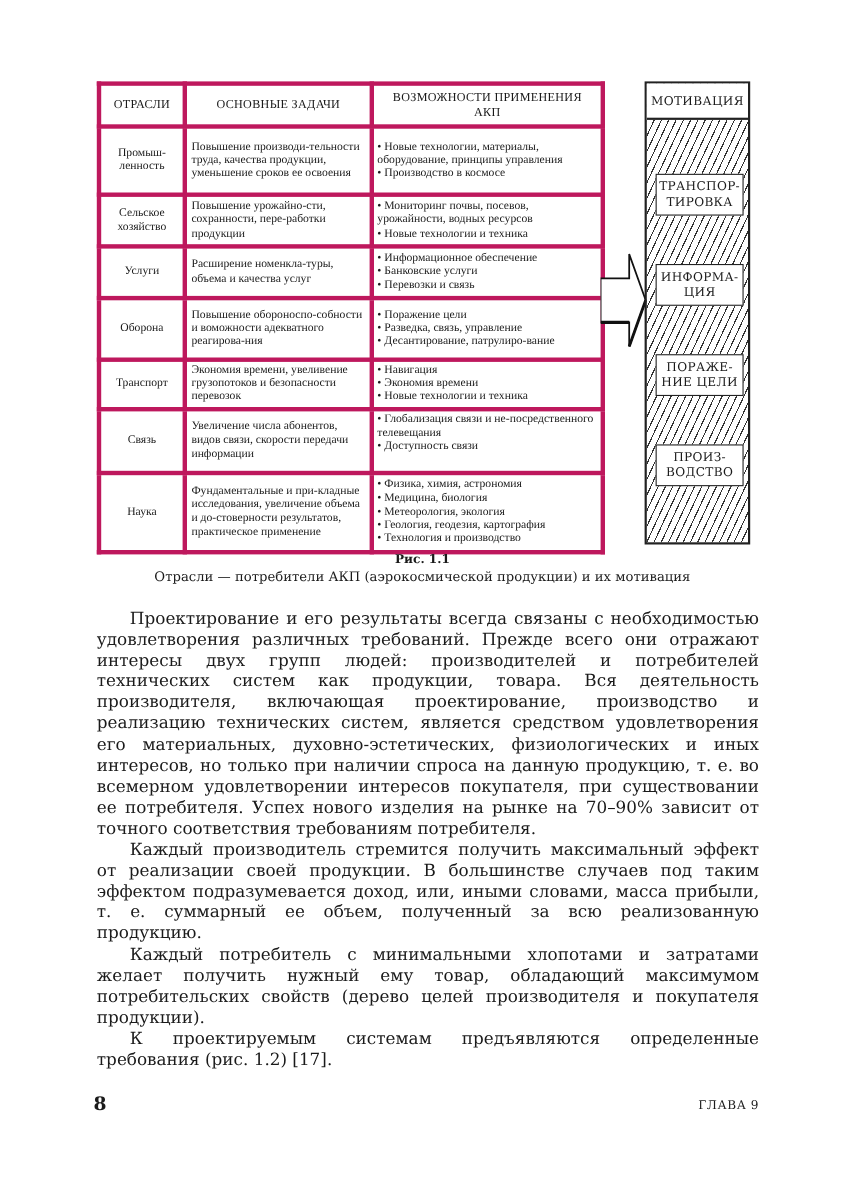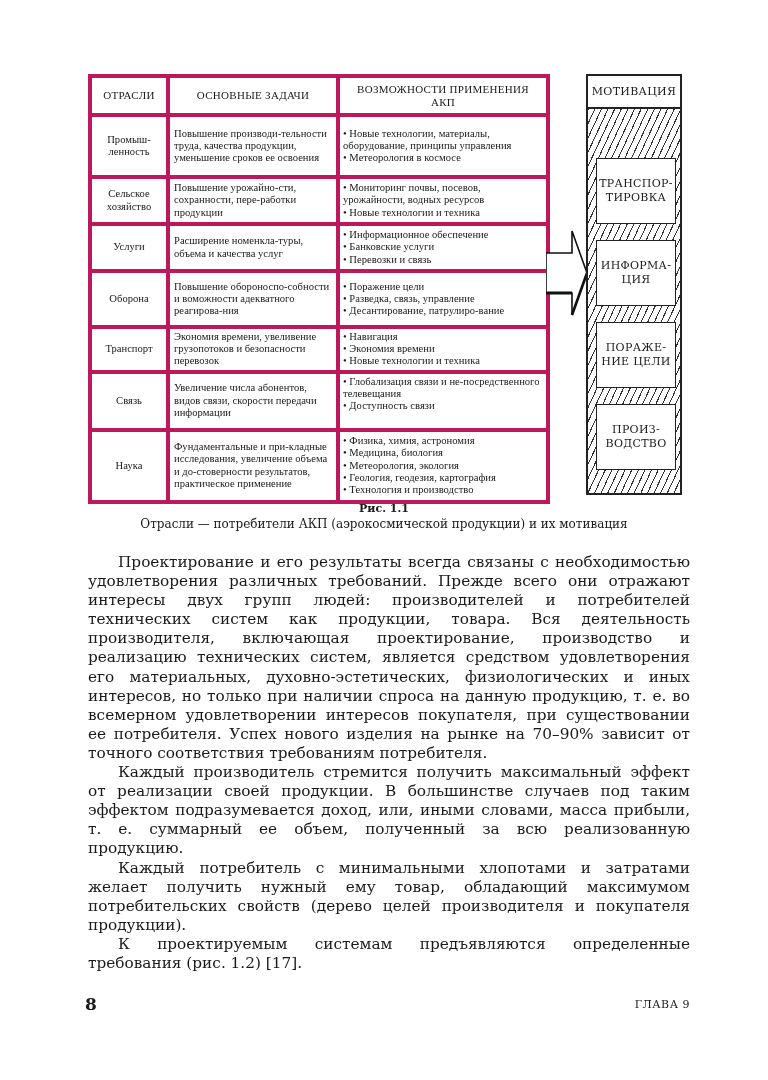--- a/index.html
+++ b/index.html
@@ -17,21 +17,21 @@
   .opp-item { display:block; }
 
   
   #motivation { position:absolute; left:586px; top:74px; width:96px; height:421px;
                 border:2px solid #222; box-sizing:border-box;
                 background: repeating-linear-gradient(-65deg, #ffffff 0px, #ffffff 5px, #333 5px, #333 6px); }
   #motivation-header { position:absolute; left:0; top:0; width:100%; height:31px; background:#fff;
                 border-bottom:2px solid #222; display:flex; align-items:center; justify-content:center;
                 font-size:11px; letter-spacing:0.3px; }
   .mot-box { position:absolute; left:8px; width:78px; background:#fff; border:1.5px solid #222;
-             text-align:center; font-size:11px; line-height:14px; padding:18px 0; letter-spacing:0.3px; }
+             text-align:center; font-size:11px; line-height:14px; padding:4px 0; letter-spacing:0.3px; }
 
   
   #arrow { position:absolute; left:546px; top:229px; }
 
   
   #caption-num { position:absolute; left:0; width:768px; top:502px; text-align:center; font-weight:bold; font-size:11px; }
   #caption-text { position:absolute; left:0; width:768px; top:517px; text-align:center; font-size:12px; }
 
   
   #body-text { position:absolute; left:88px; top:553px; width:602px; font-size:15.3px; line-height:19.1px;
@@ -57,21 +57,21 @@
       <th>ОСНОВНЫЕ ЗАДАЧИ</th>
       <th>ВОЗМОЖНОСТИ ПРИМЕНЕНИЯ АКП</th>
     </tr>
   </thead>
   <tbody>
     <tr style="height:62px">
       <td class="sector">Промыш-ленность</td>
       <td class="task">Повышение производи-тельности труда, качества продукции, уменьшение сроков ее освоения</td>
       <td class="opp">
         <span class="opp-item">• Новые технологии, материалы, оборудование, принципы управления</span>
-        <span class="opp-item">• Метеорология в космосе</span>
+        <span class="opp-item">• Производство в космосе</span>
       </td>
     </tr>
     <tr style="height:47px">
       <td class="sector">Сельское хозяйство</td>
       <td class="task">Повышение урожайно-сти, сохранности, пере-работки продукции</td>
       <td class="opp">
         <span class="opp-item">• Мониторинг почвы, посевов, урожайности, водных ресурсов</span>
         <span class="opp-item">• Новые технологии и техника</span>
       </td>
     </tr>

